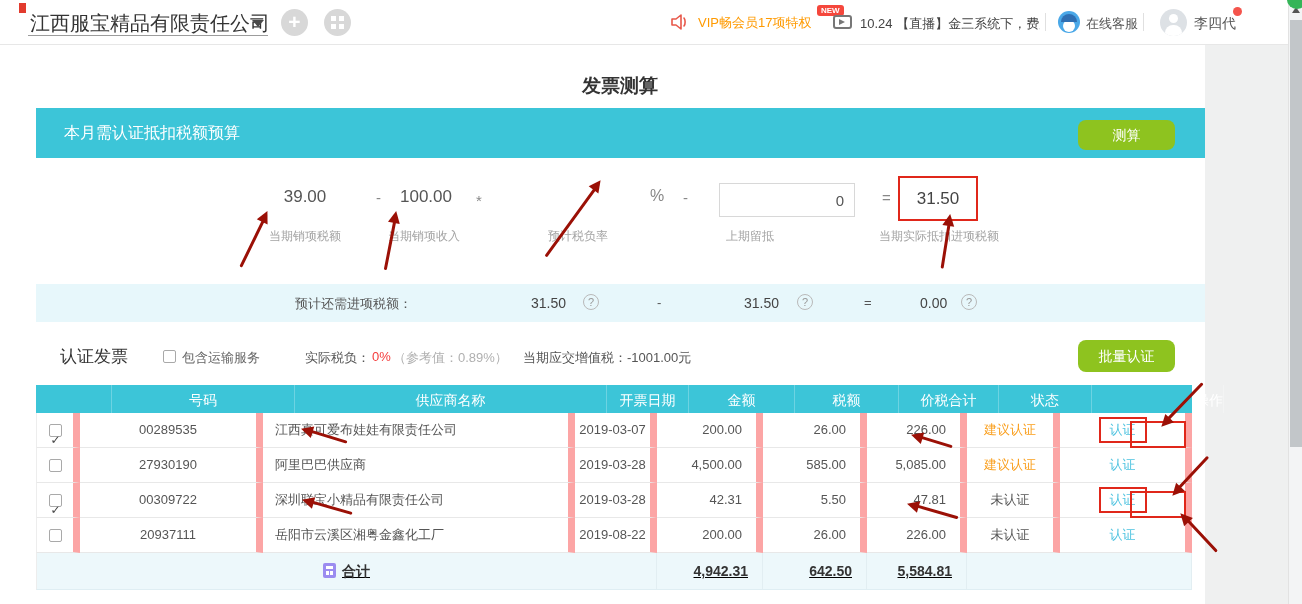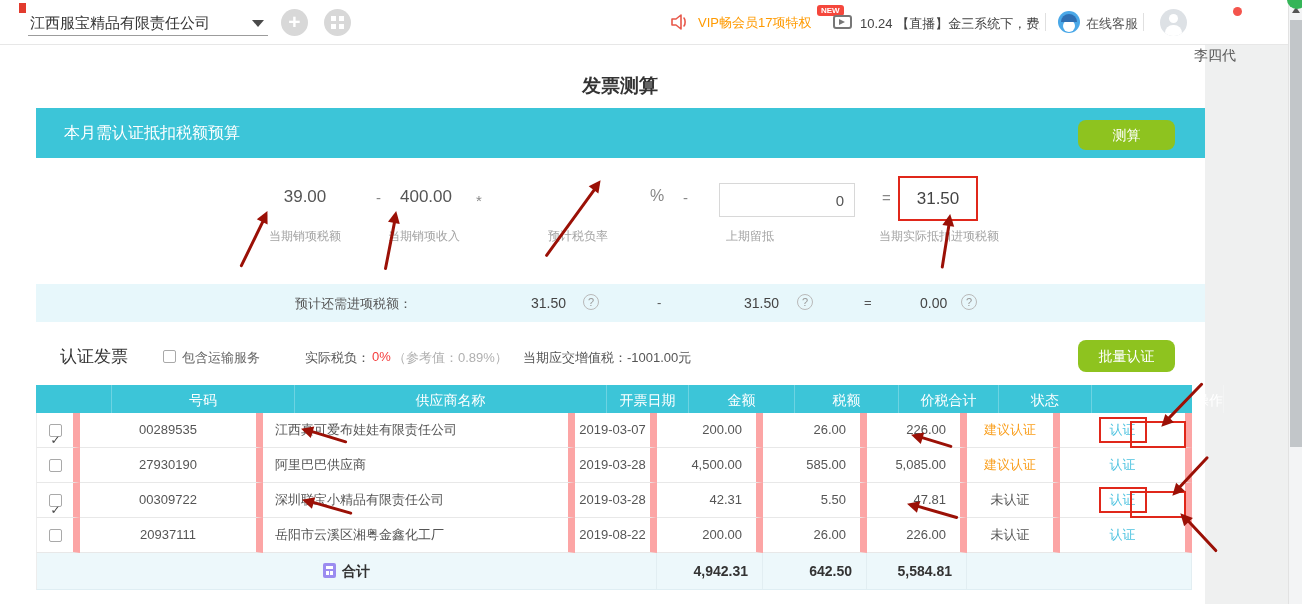--- a/index.html
+++ b/index.html
@@ -4,21 +4,21 @@
 <style>
   * { margin:0; padding:0; box-sizing:border-box; }
   html,body { width:1302px; height:604px; overflow:hidden; background:#eff0f0;
     font-family:"Liberation Sans","DejaVu Sans",sans-serif; }
 
   
   .topbar { position:absolute; left:0; top:0; width:1302px; height:45px; background:#fff;
     border-bottom:1px solid #e7e7e7; z-index:5; }
   .red-flag { position:absolute; left:19px; top:3px; width:7px; height:10px; background:#e23b2e; }
   .company-picker { position:absolute; left:30px; top:12px; width:240px; height:24px; cursor:pointer; }
-  .company-name { font-size:15px; color:#333; line-height:22px; }
+  .company-name { font-size:20px; color:#333; line-height:22px; }
   .company-underline { position:absolute; left:-2px; top:23px; width:240px; height:1px; background:#9c9c9c; }
   .caret-down { position:absolute; left:222px; top:8px; width:0; height:0;
     border-left:6px solid transparent; border-right:6px solid transparent; border-top:7px solid #4a4a4a; }
   .circle-btn { position:absolute; top:9px; width:27px; height:27px; border-radius:50%;
     background:#d8d8d8; color:#fff; text-align:center; cursor:pointer; }
   .circle-btn.plus { left:281px; font-size:21px; line-height:25px; font-weight:bold; }
   .grid-glyph { position:absolute; left:7px; top:7px; width:13px; height:13px;
     background:
       linear-gradient(#fff,#fff) 0 0/5px 5px no-repeat,
       linear-gradient(#fff,#fff) 8px 0/5px 5px no-repeat,
@@ -41,21 +41,21 @@
     border-radius:50%; background:#fff; }
   .cs-icon::before { content:""; position:absolute; left:3px; top:3px; width:16px; height:8px;
     border-radius:8px 8px 0 0; background:#2f6fb3; z-index:1; }
   .online-service { position:absolute; left:1086px; top:15px; font-size:13px; color:#555; cursor:pointer; }
   .avatar { position:absolute; left:1160px; top:9px; width:27px; height:27px; border-radius:50%;
     background:#dde1e5; overflow:hidden; }
   .avatar::before { content:""; position:absolute; left:9px; top:5px; width:9px; height:9px;
     border-radius:50%; background:#fff; }
   .avatar::after { content:""; position:absolute; left:5px; top:16px; width:17px; height:12px;
     border-radius:8px 8px 0 0; background:#fff; }
-  .username { position:absolute; left:1194px; top:15px; font-size:14px; color:#555; cursor:pointer;margin-top:32px; }
+  .username { position:absolute; left:1194px; top:15px; font-size:14px; color:#555; cursor:pointer; }
   .notif-dot { position:absolute; left:1233px; top:7px; width:9px; height:9px; border-radius:50%;
     background:#f4544c; }
 
   
   .content-bg { position:absolute; left:0; top:45px; width:1205px; height:559px; background:#fff; }
   .page-title { position:absolute; left:0; top:73px; width:1240px; text-align:center;
     font-size:19px; font-weight:bold; color:#333; }
 
   .banner { position:absolute; left:36px; top:108px; width:1169px; height:50px; background:#3cc5d8; }
   .banner-title { position:absolute; left:28px; top:15px; color:#fff; font-size:16px; font-weight:500; }
@@ -106,21 +106,21 @@
   .t-body .t-row { height:35px; background:#fff; }
   .t-cell { flex:0 0 auto; font-size:13px; color:#555; line-height:34px; border-bottom:1px solid #e8e8e8;
     border-right:7px solid #fca5a5; overflow:hidden; white-space:nowrap; }
   .t-cell:first-child { border-left:1px solid #ededed; }
   .t-head .t-cell { border-right:1px solid rgba(255,255,255,0.25); border-left:none; }
   .ac { text-align:center; } .al { text-align:left; padding-left:12px; } .ar { text-align:right; padding-right:14px; }
   .status-suggest { color:#fa9e1b; }
   .status-plain { color:#555; }
   .action-link { color:#4ec3e0; cursor:pointer; }
   .action-boxed { display:inline-block; border:2px solid #e0271a; padding:0 9px; line-height:22px; }
-  .t-foot { height:37px; background:#14532d; display:flex; }
+  .t-foot { height:37px; background:#14532d; display:flex;text-decoration:underline; }
   .t-foot .t-cell { background:#edf8fb; font-size:14px; font-weight:bold; color:#333; line-height:36px;
     border-bottom:1px solid #dfeef3; border-right:1px solid #e2eef2; }
   .total-icon { display:inline-block; width:13px; height:15px; background:#9b8cf0; border-radius:2px;
     margin-right:6px; vertical-align:-2px; position:relative; }
   .total-icon::after { content:""; position:absolute; left:3px; top:3px; width:7px; height:3px; background:#fff; }
   .total-icon::before { content:""; position:absolute; left:3px; top:8px; width:7px; height:4px;
     background:linear-gradient(#fff,#fff) 0 0/3px 4px no-repeat, linear-gradient(#fff,#fff) 4px 0/3px 4px no-repeat; }
 
   
   .arrow { position:absolute; height:0; transform-origin:100% 50%; z-index:8; pointer-events:none; }
@@ -174,21 +174,21 @@
 <div class="page-title">发票测算</div>
 
 <div class="banner">
   <span class="banner-title">本月需认证抵扣税额预算</span>
   <button class="green-btn calc-btn">测算</button>
 </div>
 
 <div class="formula">
   <span class="f-val" style="left:219px;">39.00</span>
   <span class="f-op" style="left:340px;">-</span>
-  <span class="f-val" style="left:340px;">400.00</span>
+  <span class="f-val" style="left:340px;">100.00</span>
   <span class="f-op" style="left:440px; top:34px;">*</span>
   <span class="f-op" style="left:614px; top:29px; font-size:16px;">%</span>
   <span class="f-op" style="left:647px;">-</span>
   <input class="f-input" style="left: 683px; width: 136px;" value="0">
   <span class="f-op" style="left:846px;">=</span>
   <div class="result-box">
     <span>31.50</span>
   </div>
   <span class="f-label" style="left:269px;">当期销项税额</span>
   <span class="f-label" style="left:388px;">当期销项收入</span>

